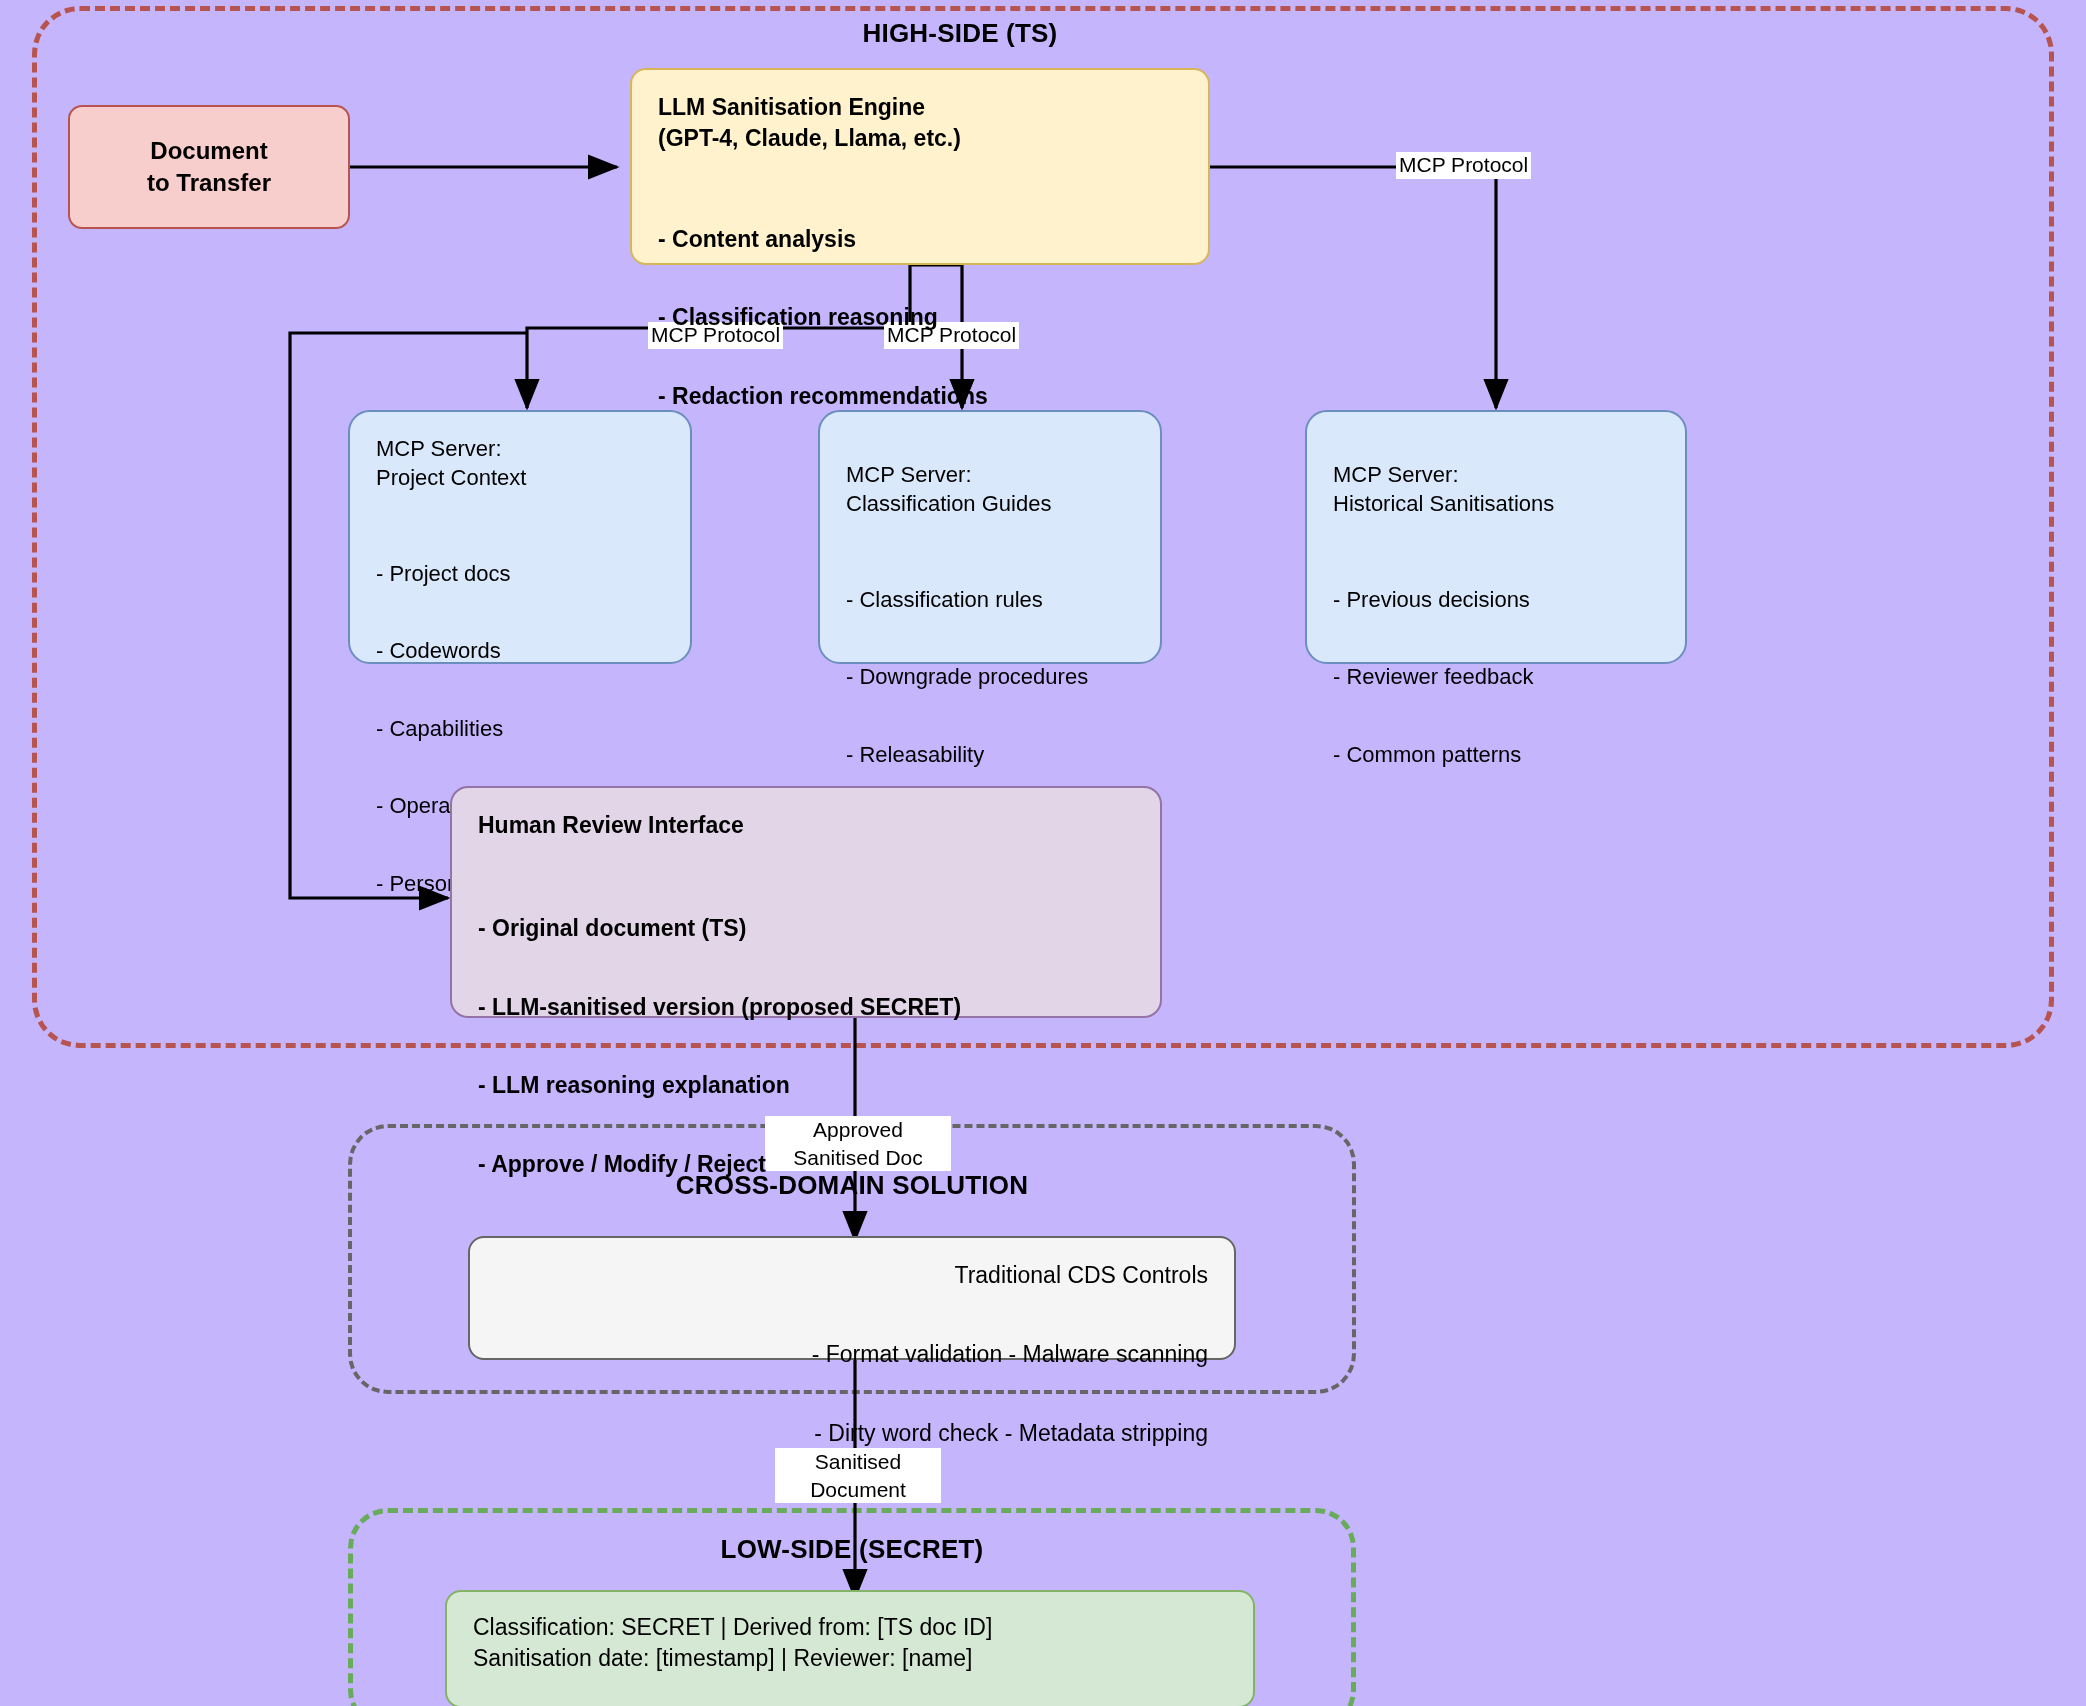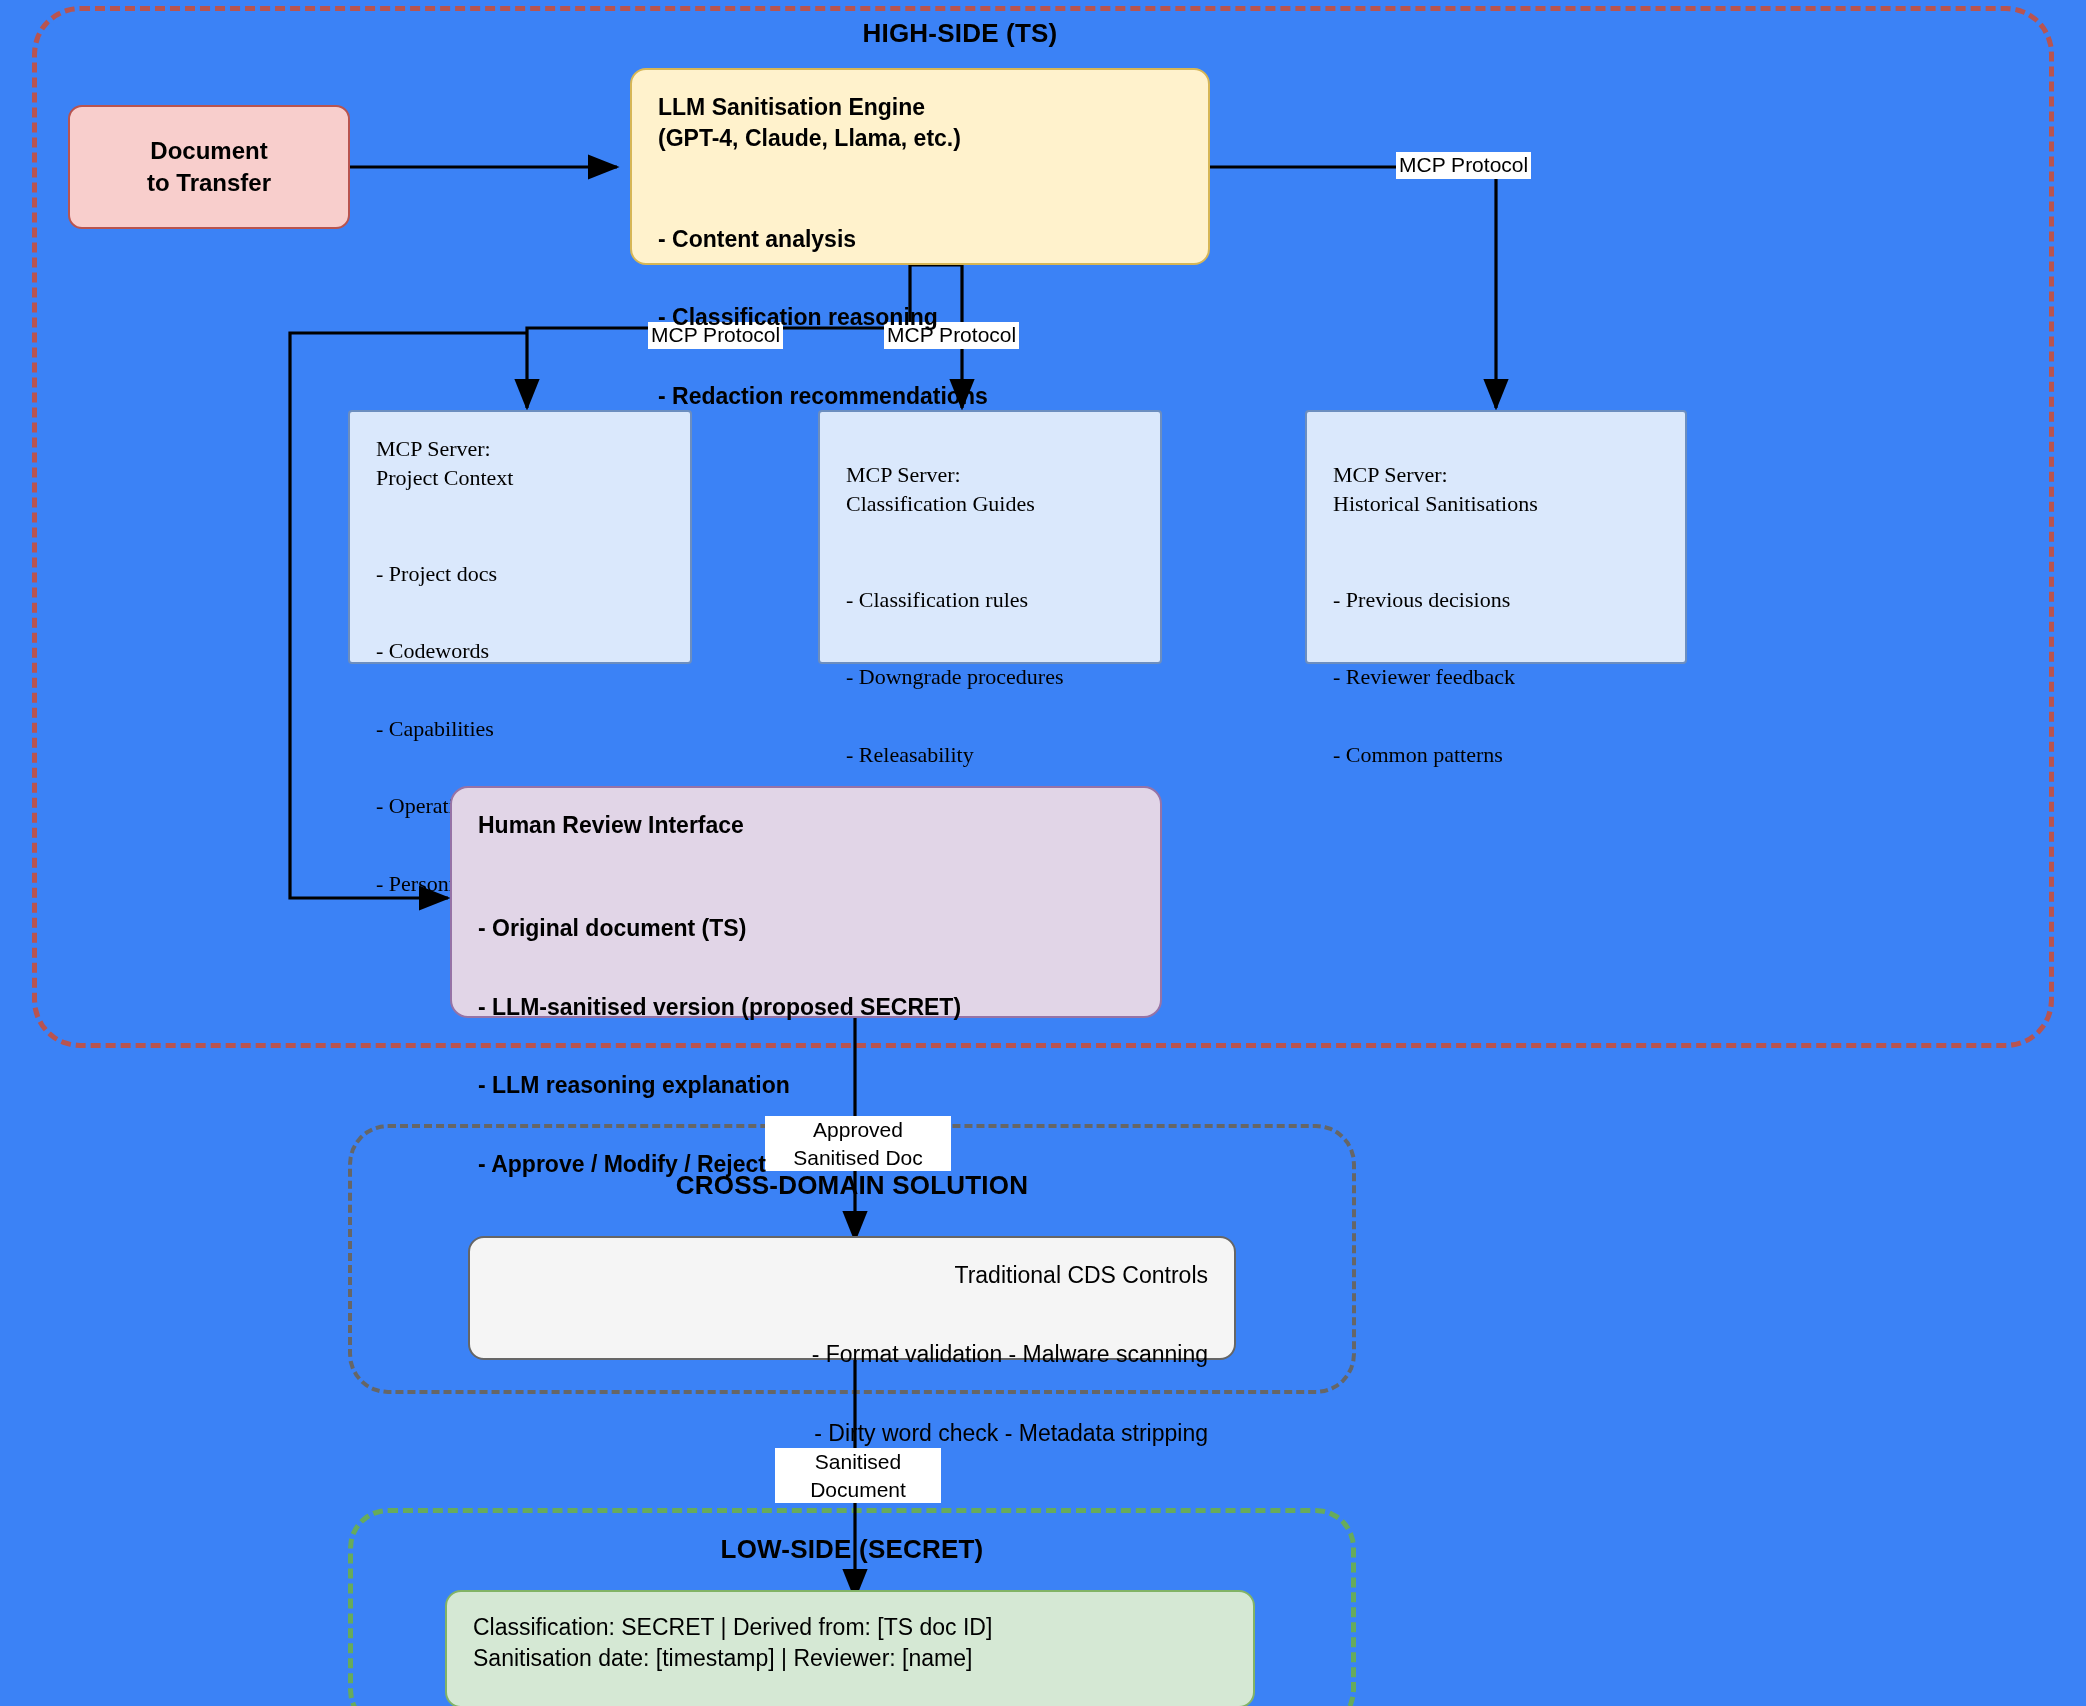--- a/index.html
+++ b/index.html
@@ -5,21 +5,21 @@
 <style>
   html, body {
     margin: 0;
     padding: 0;
     background: #ffffff;
   }
   #canvas {
     position: relative;
     width: 2086px;
     height: 1706px;
-    background: #3b82f6;
+    background: #c4b5fd;
     font-family: "Liberation Sans", "DejaVu Sans", sans-serif;
     overflow: hidden;
   }
   #edges {
     position: absolute;
     left: 0; top: 0;
     width: 2086px;
     height: 1706px;
     pointer-events: none;
     z-index: 1;
@@ -81,24 +81,23 @@
   }
   .box-llm {
     background: #fff2cc;
     border: 2px solid #d6b656;
     font-weight: bold;
     font-size: 23px;
   }
   .box-mcp {
     background: #dae8fc;
     border: 2px solid #6c8ebf;
-    border-radius: 4px;
+    border-radius: 22px;
     font-size: 22px;
     font-weight: normal;
-    font-family: Liberation Serif, serif;
   }
   .box-human {
     background: #e1d5e7;
     border: 2px solid #9673a6;
     border-radius: 18px;
     font-weight: bold;
     font-size: 23px;
   }
   .box-cds {
     background: #f5f5f5;

